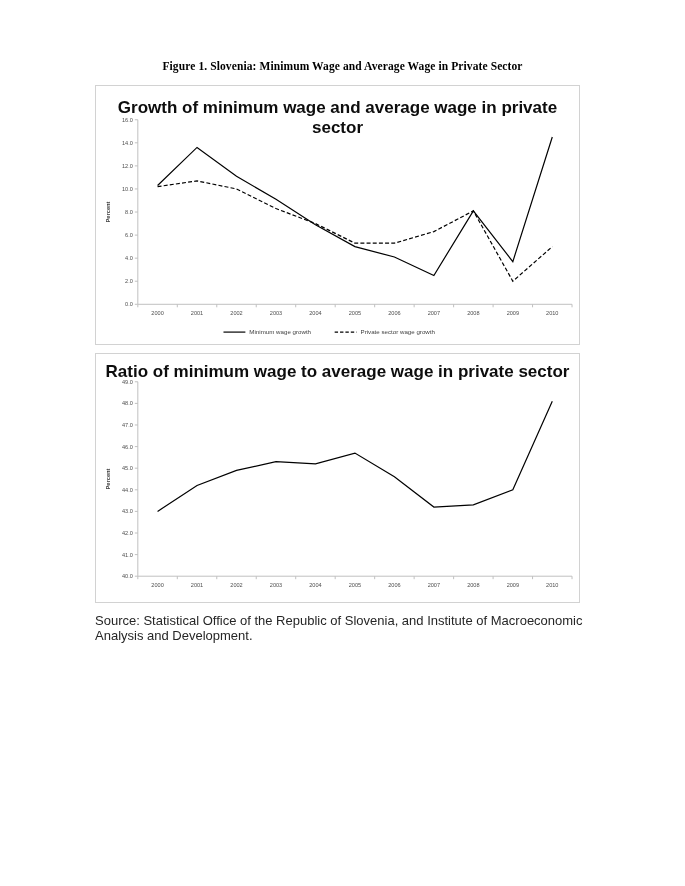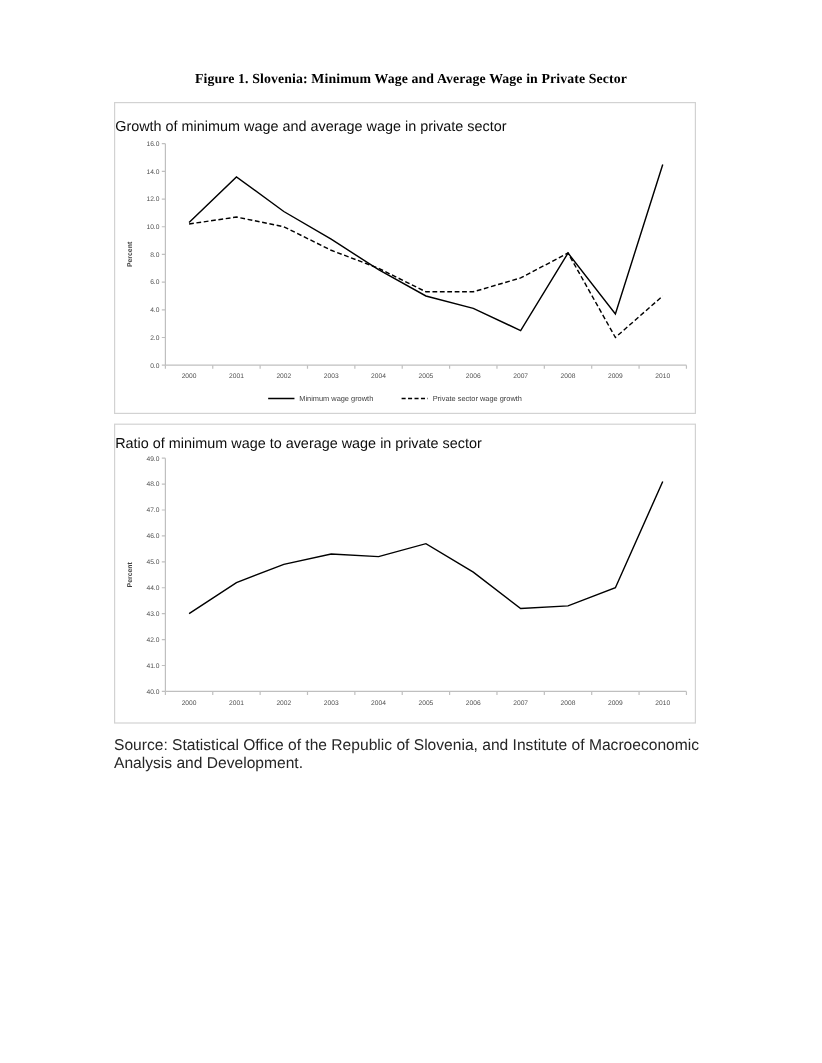--- a/index.html
+++ b/index.html
@@ -47,22 +47,23 @@
     background: #fff;
     box-sizing: border-box;
   }
   #chart-box-1 { top: 85px;  height: 260px; }
   #chart-box-2 { top: 353px; height: 250px; }
 
   .chart-title {
     position: absolute;
     left: 0;
     width: 100%;
-    font-size: 12px;
-    font-weight: normal;
+    text-align: center;
+    font-size: 17px;
+    font-weight: bold;
     color: #0d0d0d;
   }
   #chart-box-1 .chart-title { top: 12px; }
   #chart-box-2 .chart-title { top: 8px; }
 
   .plot-svg {
     position: absolute;
     left: 0;
     top: 0;
     width: 100%;

